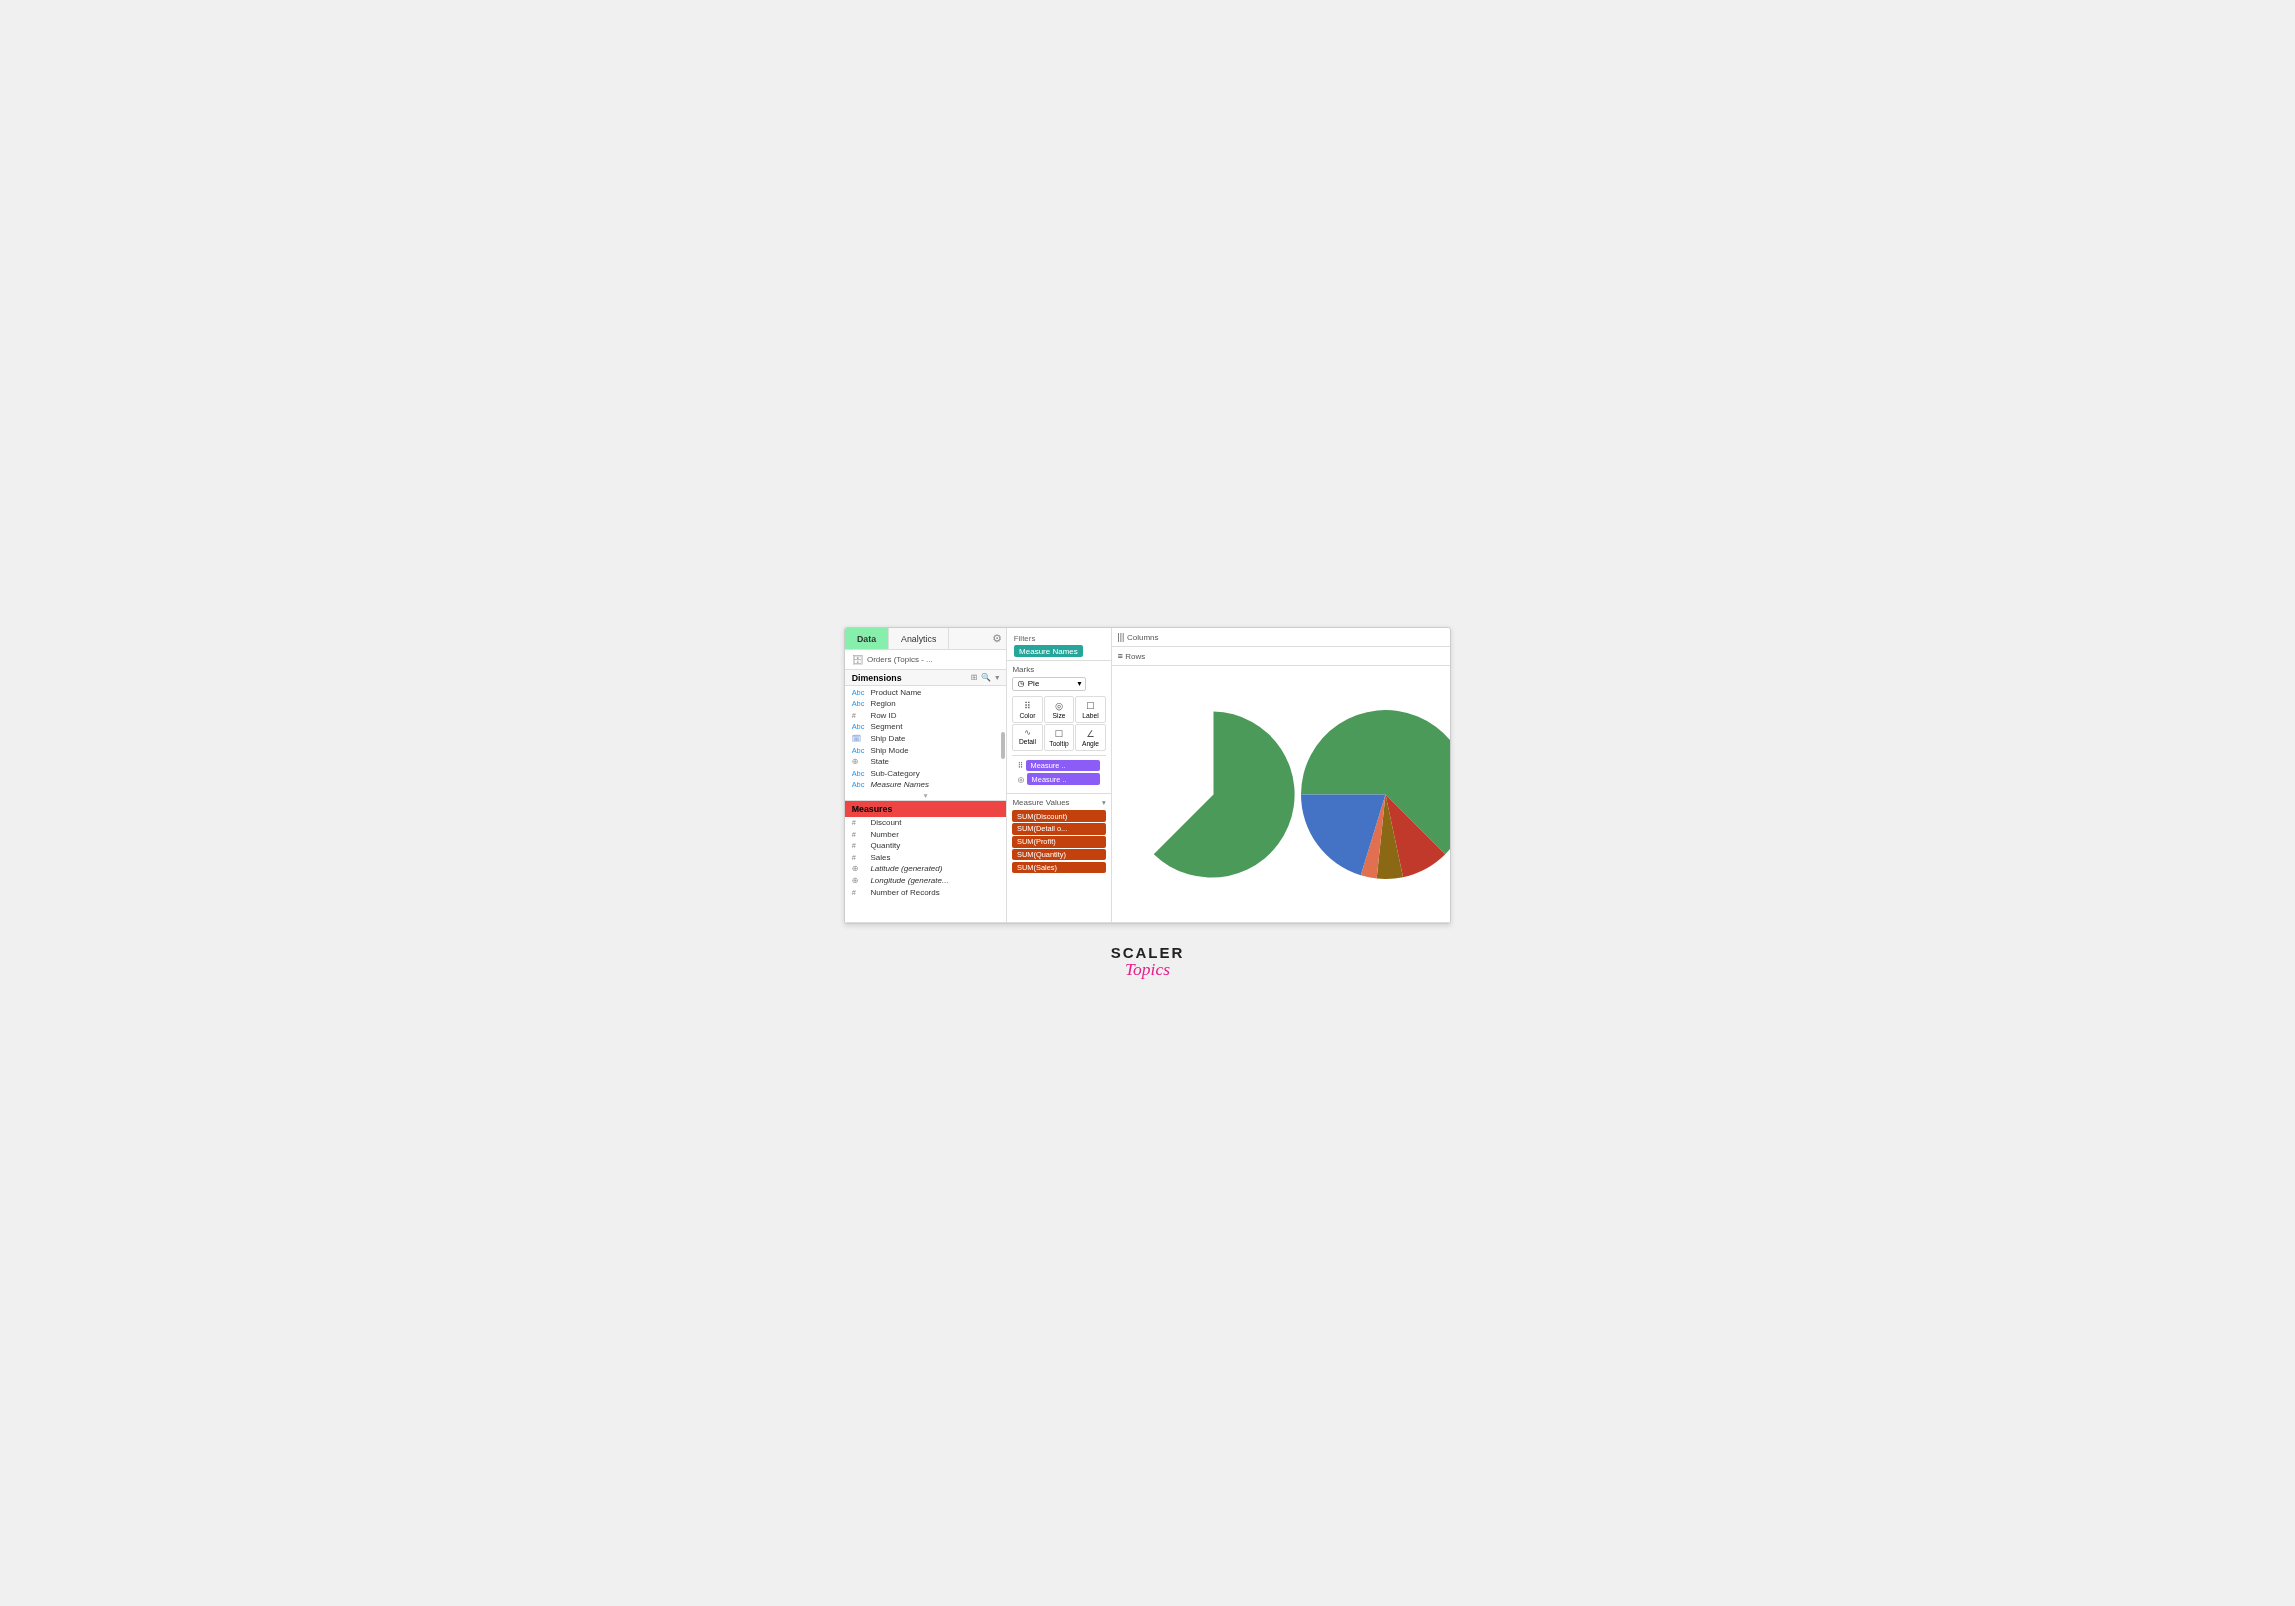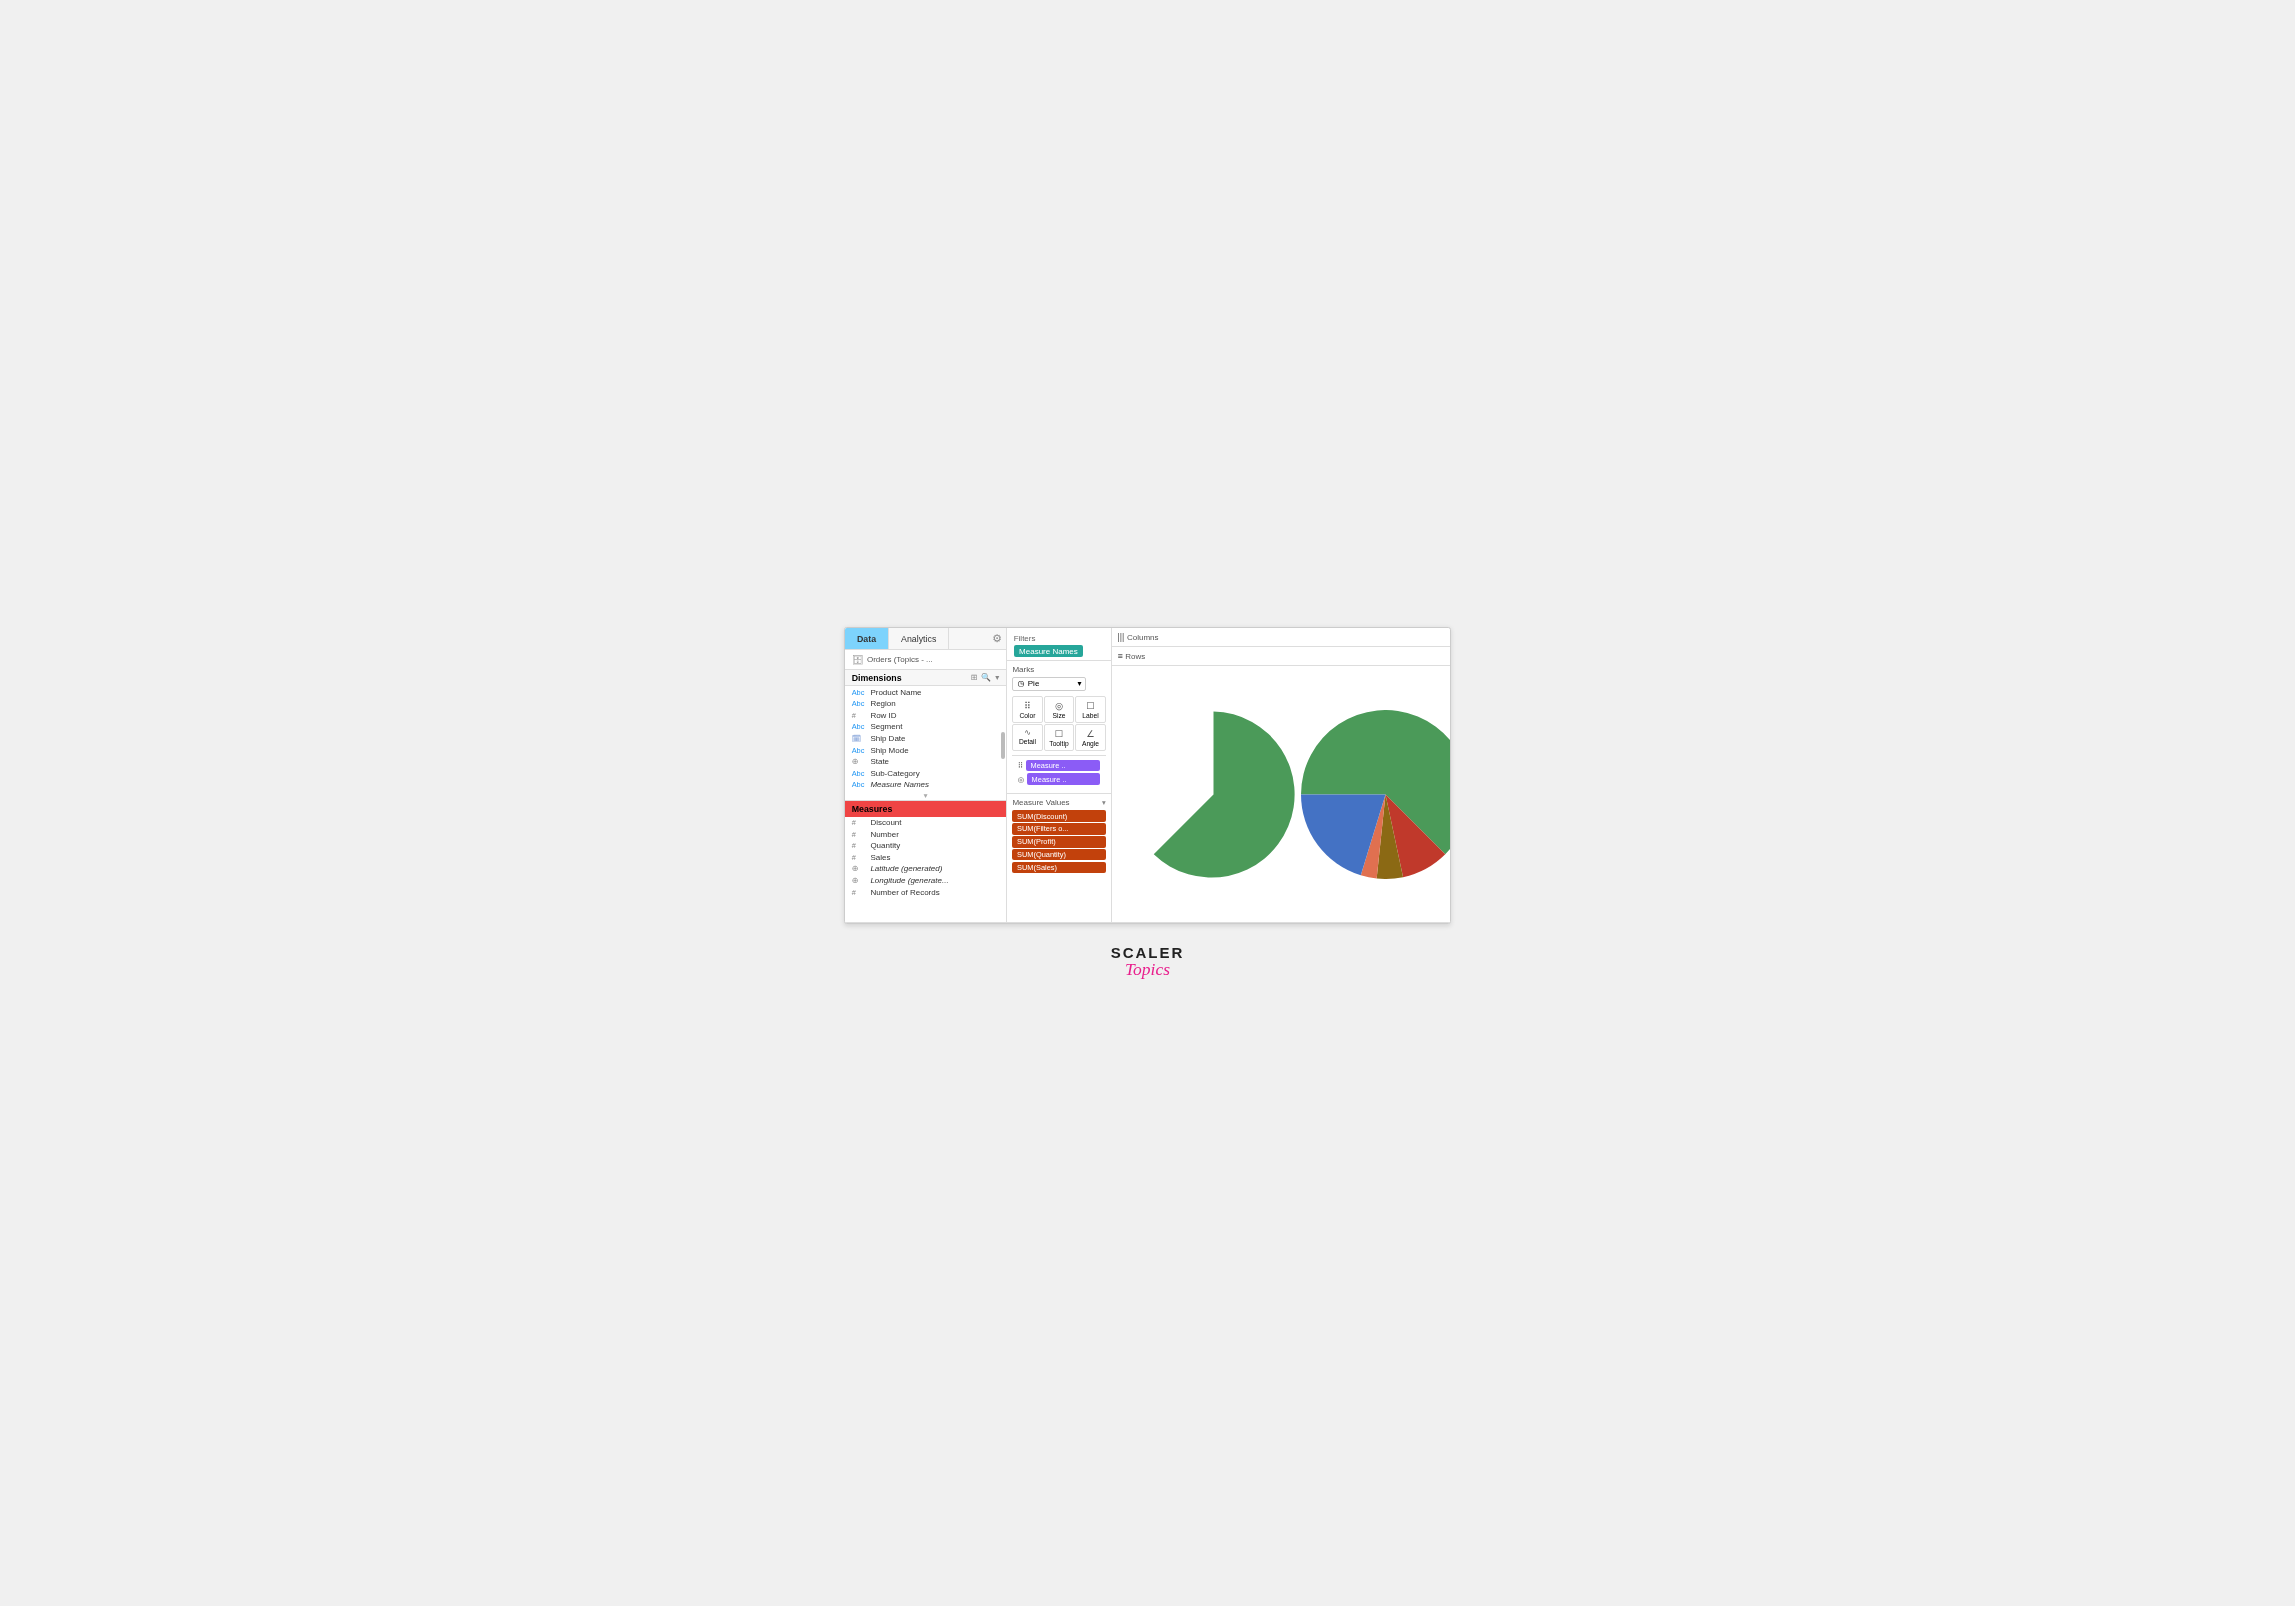--- a/index.html
+++ b/index.html
@@ -59,21 +59,21 @@
       background: #f7f7f7;
     }
     .tab {
       padding: 5.4px 12px;
       cursor: pointer;
       font-size: 8.8px;
       color: #333;
       border-right: 0.7px solid #ddd;
     }
     .tab.active {
-      background: #7dd3fc;
+      background: #86efac;
       font-weight: bold;
     }
 
     
     .data-source-row {
       padding: 4px 6.7px;
       border-bottom: 0.7px solid #ddd;
       display: flex;
       align-items: center;
       gap: 3.4px;
@@ -512,21 +512,21 @@
           </div>
         </div>
       </div>
 
       <div class="measure-values-section">
         <div class="measure-values-header">
           <span class="measure-values-label">Measure Values</span>
           <span class="mv-dropdown">▾</span>
         </div>
         <span class="sum-pill">SUM(Discount)</span>
-        <span class="sum-pill">SUM(Filters o...</span>
+        <span class="sum-pill">SUM(Detail o...</span>
         <span class="sum-pill">SUM(Profit)</span>
         <span class="sum-pill">SUM(Quantity)</span>
         <span class="sum-pill">SUM(Sales)</span>
       </div>
     </div>
 
     <div class="right-area">
 
       <div class="col-row-bar">
         <div class="cr-label">

